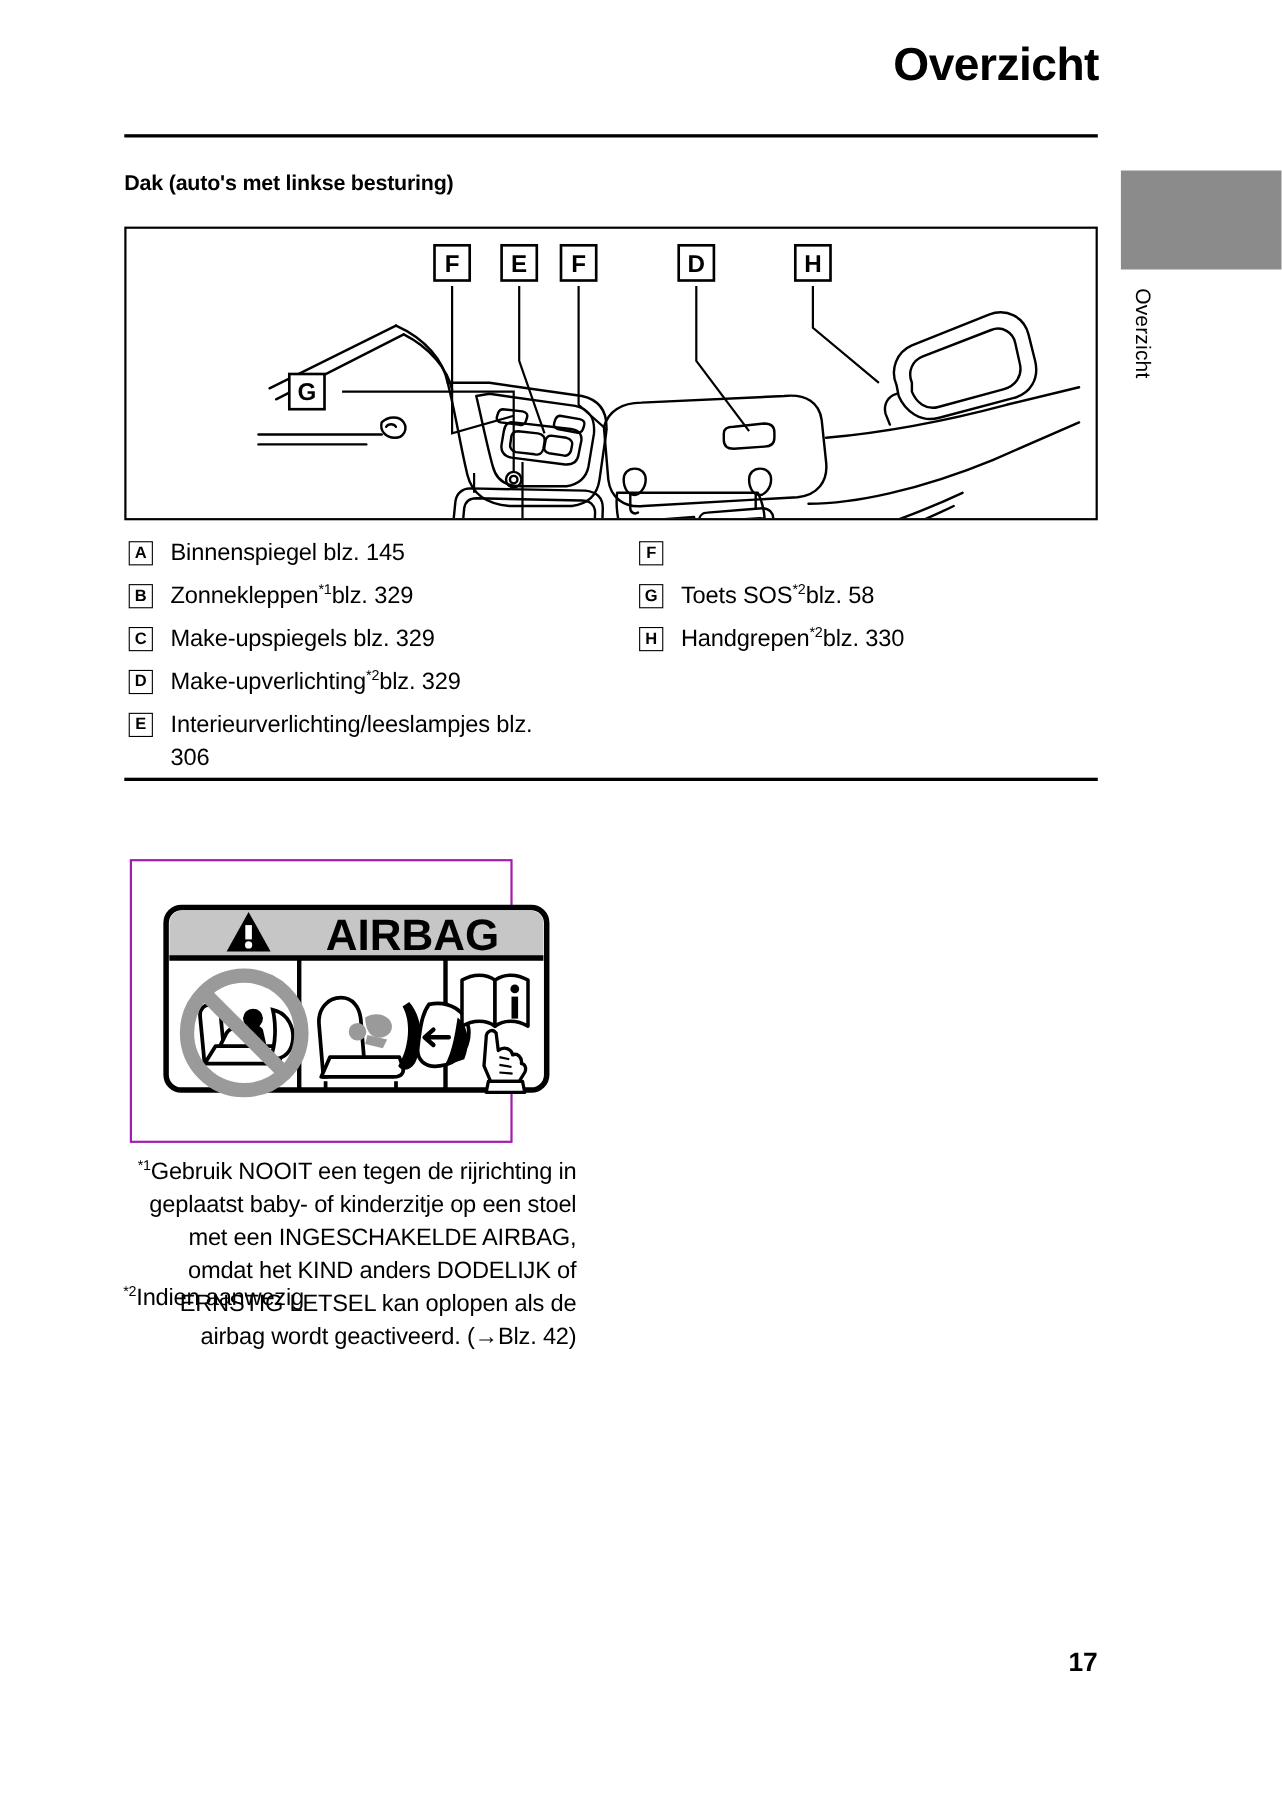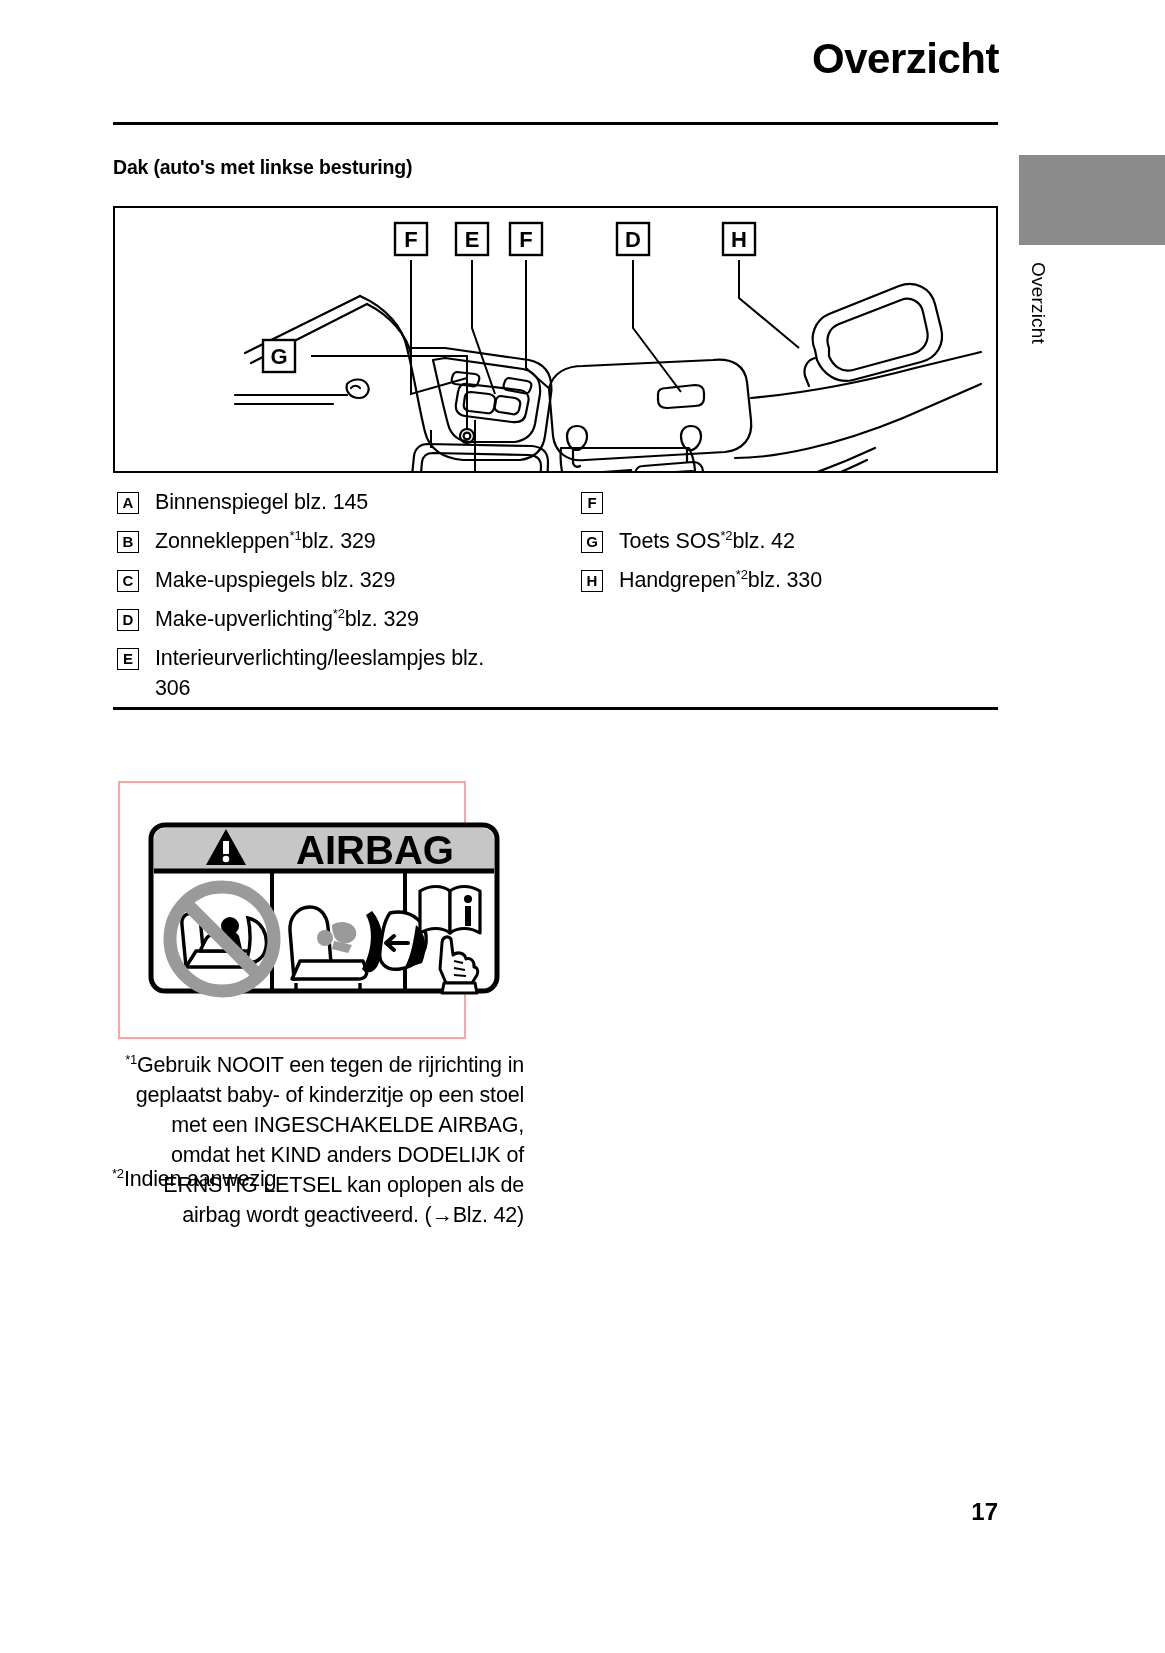--- a/index.html
+++ b/index.html
@@ -134,21 +134,21 @@
     background: #000;
   }
 
   
   .airbag-frame {
     position: absolute;
     left: 118px;
     top: 781px;
     width: 348px;
     height: 258px;
-    border: 2px solid #fca5a5;
+    border: 2px solid #a21caf;
     box-sizing: border-box;
     background: #fff;
   }
   .airbag-frame svg { display: block; }
 
   
   .footnote {
     position: absolute;
     left: 112px;
     width: 412px;
@@ -385,21 +385,21 @@
   </div>
 
   <div class="legend-col right">
 
     <div class="legend-item">
       <div class="tagbox">F</div>
     </div>
 
     <div class="legend-item">
       <div class="tagbox">G</div>
-      <div class="legend-text"><span>Toets SOS</span><sup>*2</sup><span>blz. 42</span></div>
+      <div class="legend-text"><span>Toets SOS</span><sup>*2</sup><span>blz. 58</span></div>
     </div>
 
     <div class="legend-item">
       <div class="tagbox">H</div>
       <div class="legend-text"><span>Handgrepen</span><sup>*2</sup><span>blz. 330</span></div>
     </div>
 
   </div>
 </div>
 <div class="legend-rule"></div>

